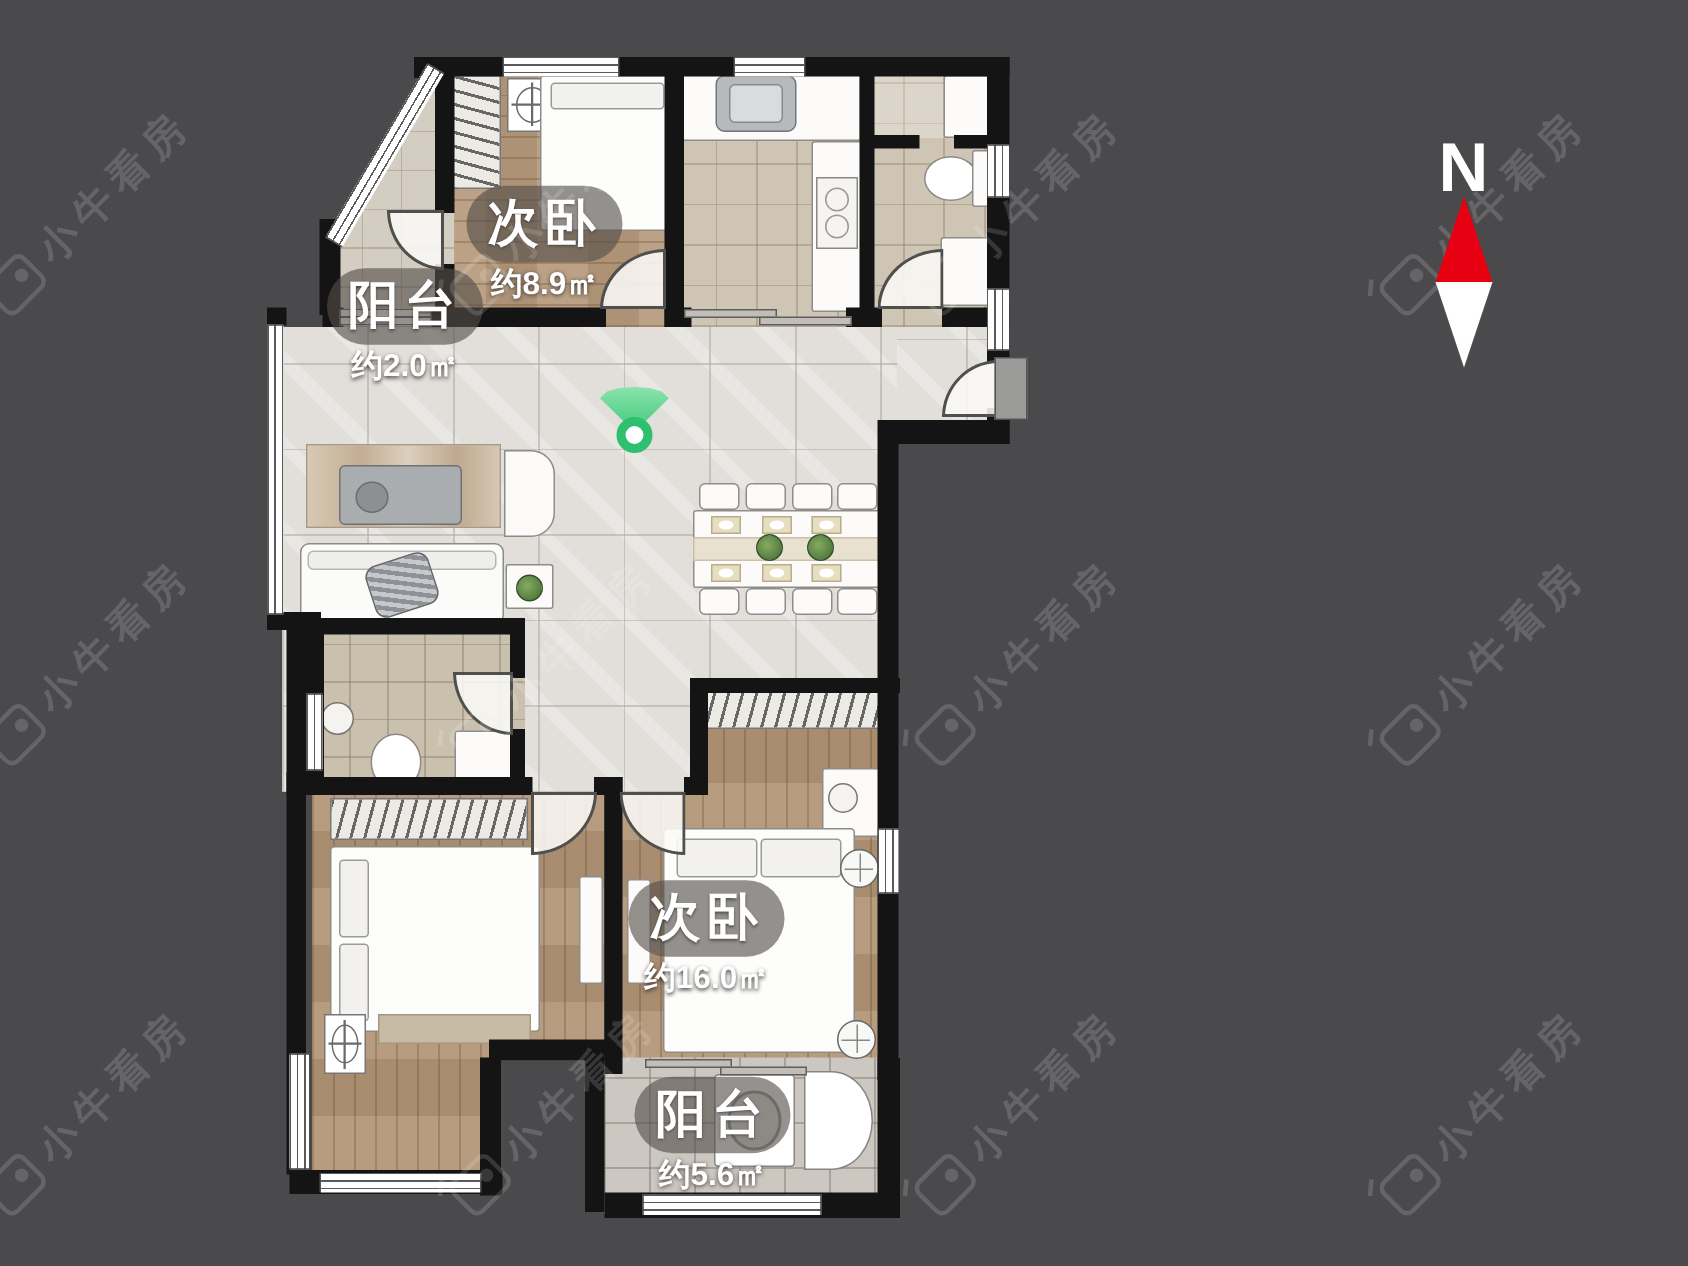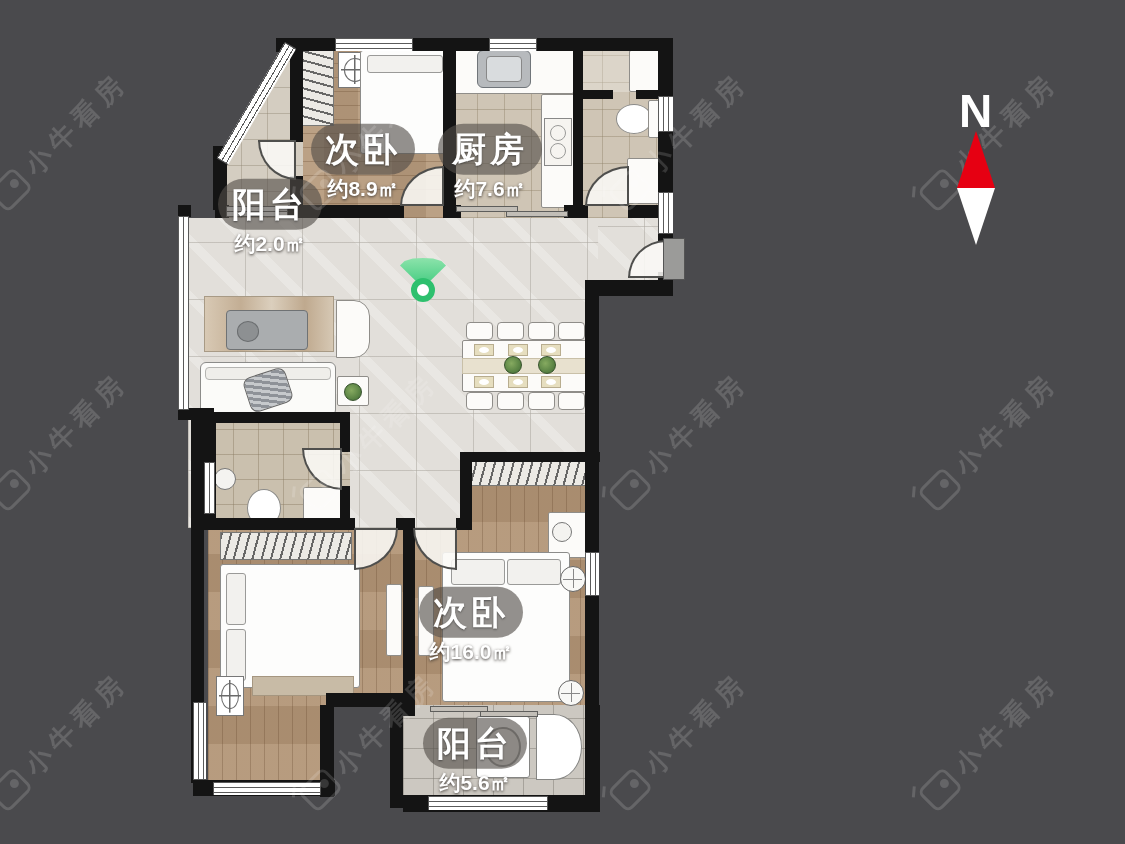--- a/index.html
+++ b/index.html
@@ -238,24 +238,20 @@
   <div class="a door d-br" style="left:628px;top:240px;width:38px;height:38px"></div>
   <div class="a leaf" style="left:663px;top:238px;width:22px;height:42px"></div>
   <div class="a door d-tr" style="left:302px;top:448px;width:40px;height:42px"></div>
   <div class="a door d-tl" style="left:354px;top:528px;width:44px;height:42px"></div>
   <div class="a door d-tr" style="left:413px;top:528px;width:44px;height:42px"></div>
 
   <div class="room-label" style="left:363px;top:163px">
     <span class="pill">次卧</span>
     <span class="areat">约8.9㎡</span>
   </div>
-  <div class="room-label" style="left:490px;top:163px">
-    <span class="pill">厨房</span>
-    <span class="areat">约7.6㎡</span>
-  </div>
   <div class="room-label" style="left:270px;top:218px">
     <span class="pill">阳台</span>
     <span class="areat">约2.0㎡</span>
   </div>
   <div class="room-label" style="left:471px;top:626px">
     <span class="pill">次卧</span>
     <span class="areat">约16.0㎡</span>
   </div>
   <div class="room-label" style="left:475px;top:757px">
     <span class="pill">阳台</span>

